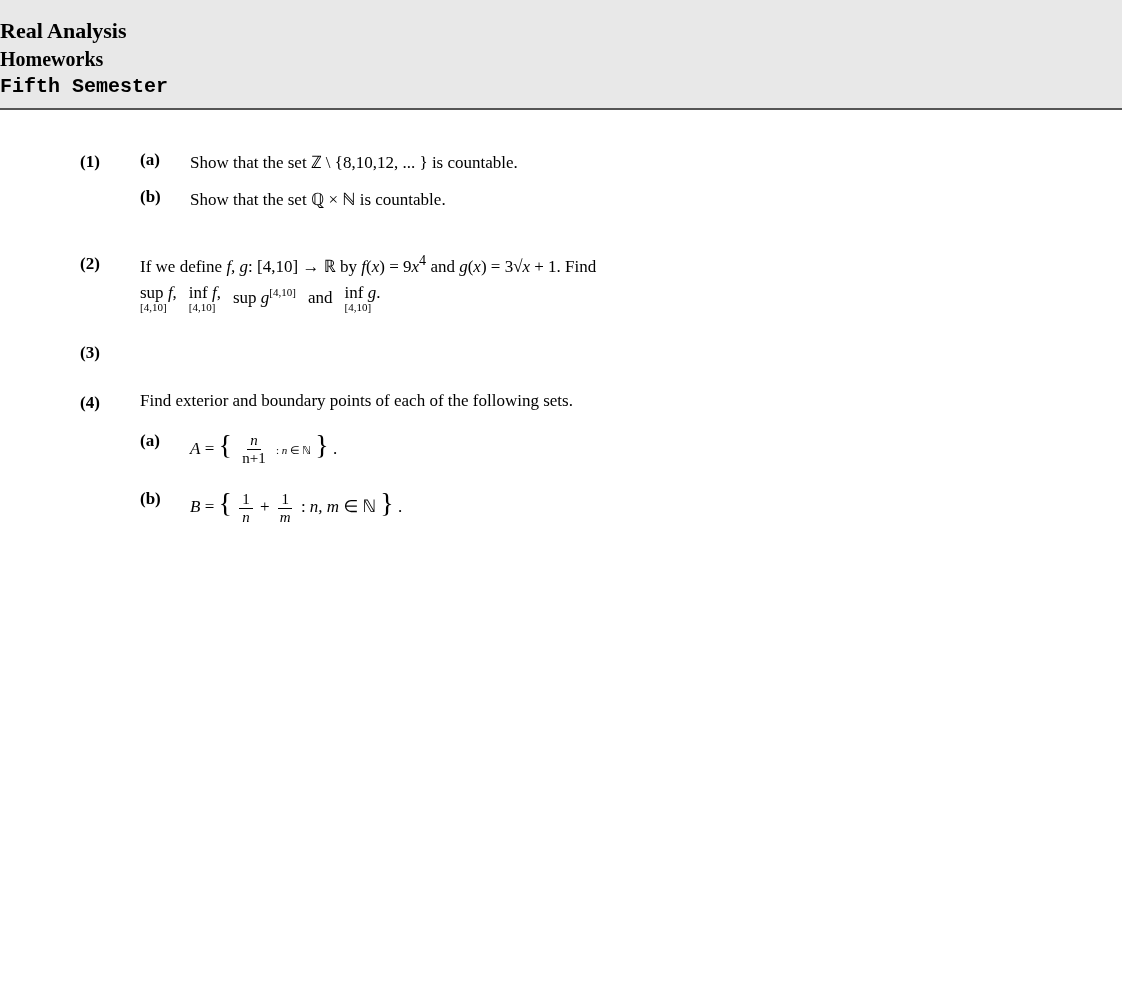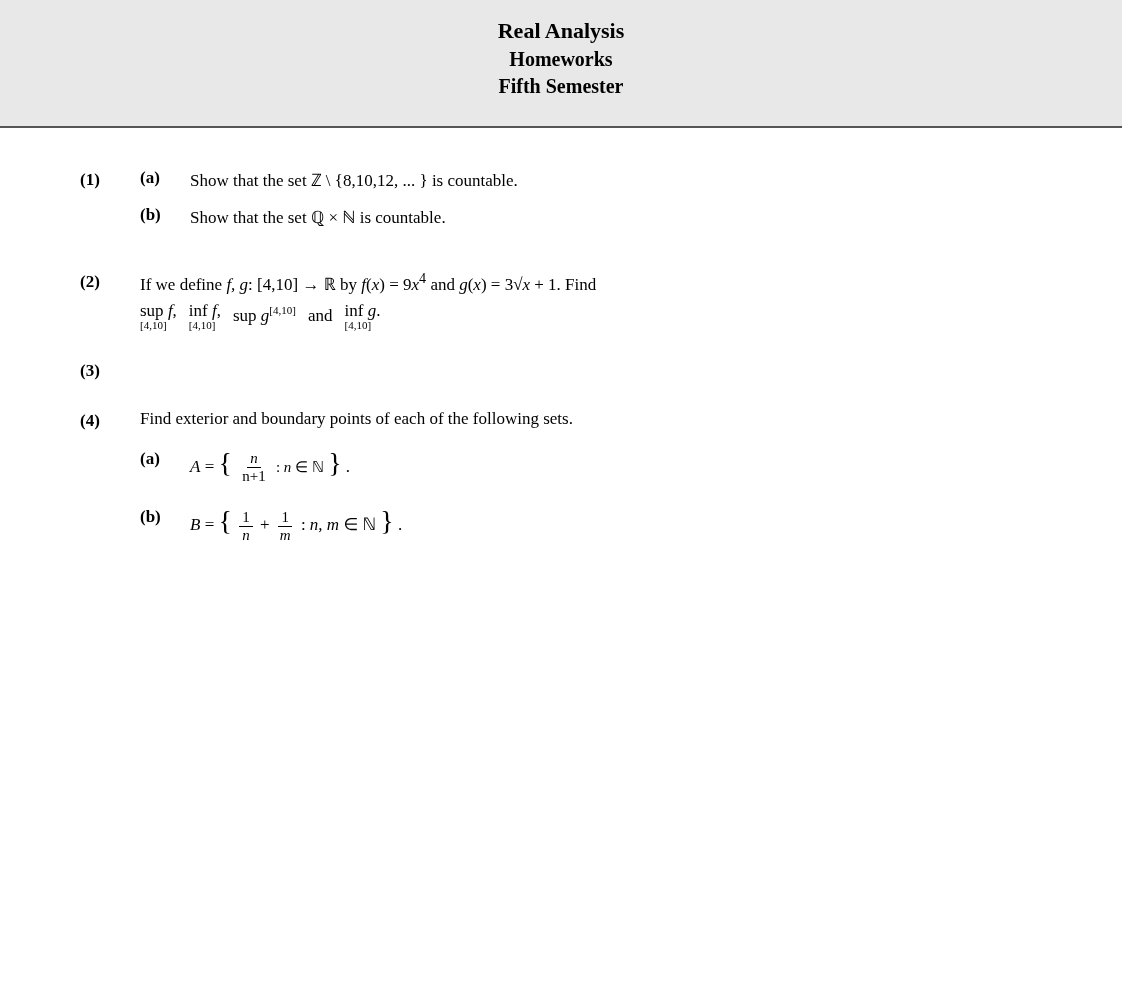--- a/index.html
+++ b/index.html
@@ -11,40 +11,41 @@
     body {
       width: 1122px;
       min-height: 988px;
       background: #ffffff;
       font-family: 'Times New Roman', Times, serif;
       color: #000000;
     }
 
     .header {
       background: #e8e8e8;
-      padding: 18px 0 28px 0;
-      text-align: center;
+      padding: 18px 0 10px 0;
+      text-align: left;
       border-bottom: 2px solid #555;
     }
 
     .header-title {
       font-size: 22px;
       font-weight: bold;
       margin-bottom: 4px;
     }
 
     .header-subtitle {
       font-size: 20px;
       font-weight: bold;
       margin-bottom: 4px;
     }
 
     .header-semester {
       font-size: 20px;
       font-weight: bold;
+      font-family: Liberation Mono, monospace;
     }
 
     .content {
       padding: 40px 80px 40px 80px;
     }
 
     .math-inline {
       font-style: italic;
     }
 
@@ -183,21 +184,21 @@
         <div class="sub-num-col">(a)</div>
         <div class="sub-content-col">
           
           <span style="font-style:italic; font-size:17px;">A</span>
           <span style="font-size:17px;"> = </span>
           <span class="big-brace">{</span>
           <span style="display:inline-flex; flex-direction:column; align-items:center; vertical-align:middle; margin: 0 3px;">
             <span style="border-bottom:1px solid #000; padding: 0 3px; font-size:15px; font-style:italic;">n</span>
             <span style="padding: 0 3px; font-size:15px;">n+1</span>
           </span>
-          <span style="font-size:15px;"> : <span class="math-inline">n</span> ∈ ℕ</span>
+          <span style="font-size:11px;"> : <span class="math-inline">n</span> ∈ ℕ</span>
           <span class="big-brace">}</span>
           <span style="font-size:17px;">.</span>
         </div>
       </div>
 
       <div class="sub-row">
         <div class="sub-num-col">(b)</div>
         <div class="sub-content-col">
           
           <span style="font-style:italic; font-size:17px;">B</span>

